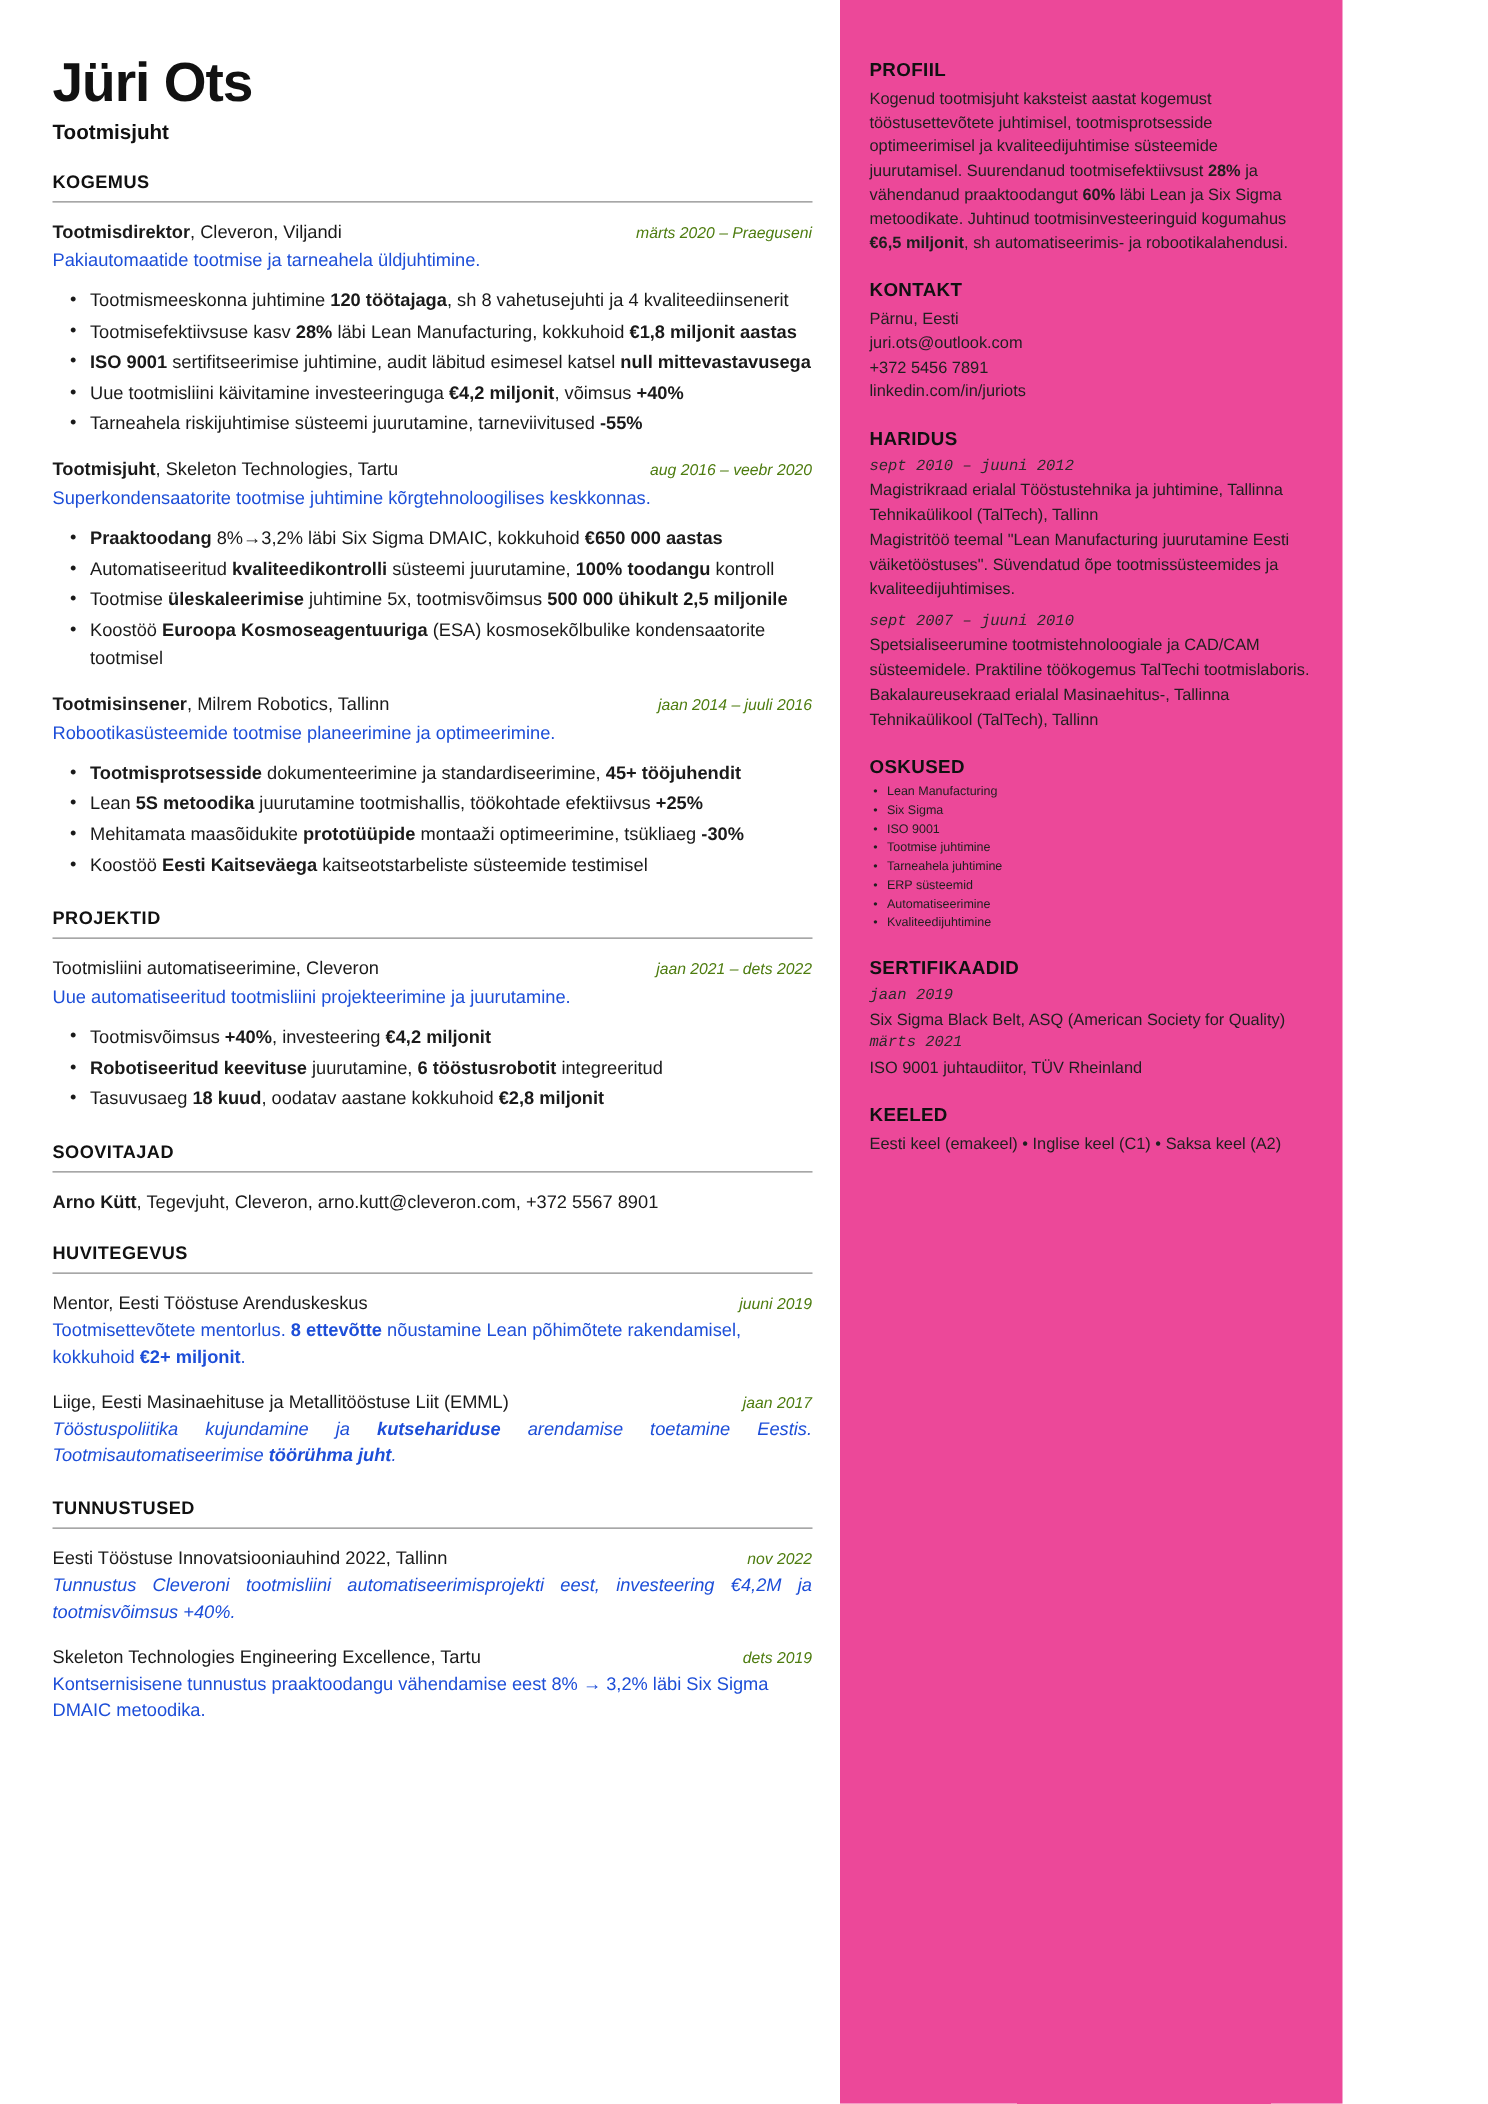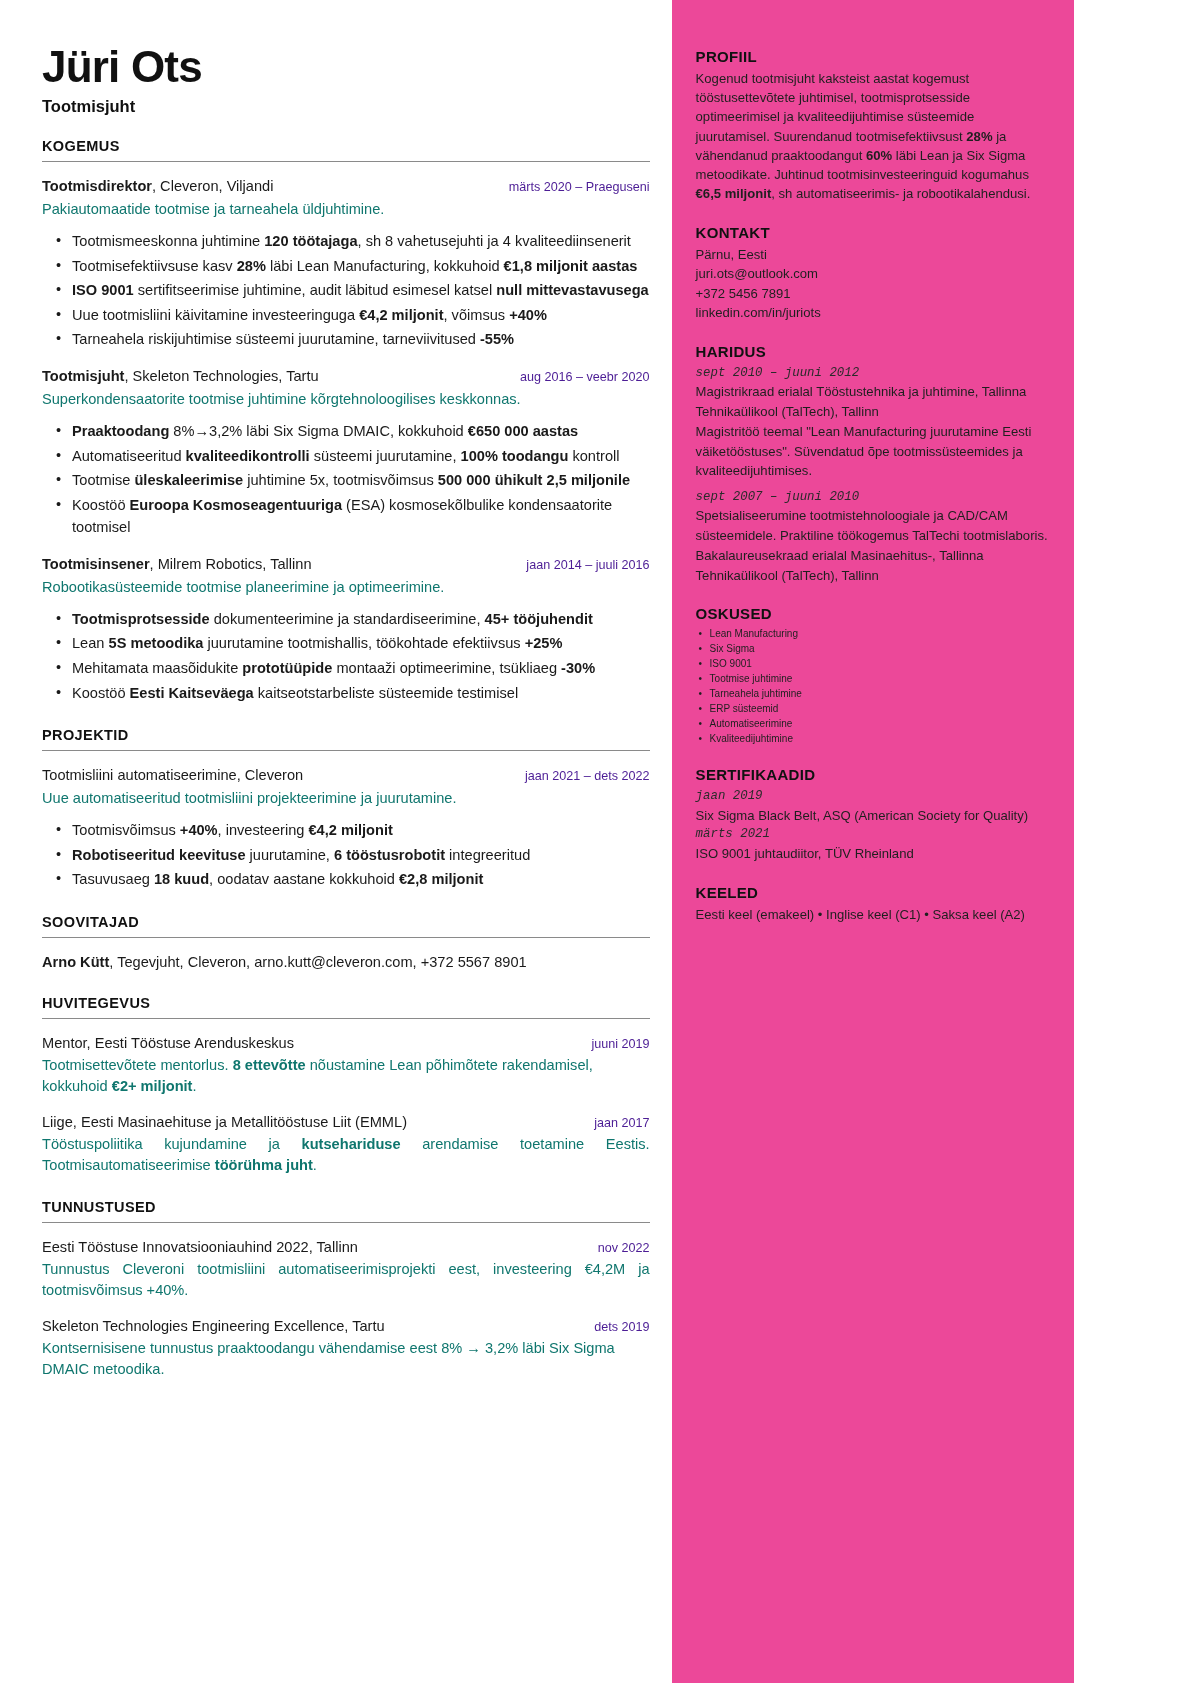--- a/index.html
+++ b/index.html
@@ -55,31 +55,32 @@
     gap: 14px;
   }
   .entry-title {
     font-size: 14.6px;
     line-height: 1.35;
     color: #1a1a1a;
   }
   .entry-title b { font-weight: 700; }
   .entry-date {
     font-size: 12.6px;
-    color: #4c1d95;
+    font-style: italic;
+    color: #4d7c0f;
     white-space: nowrap;
     flex: 0 0 auto;
   }
   .entry-sub {
     font-size: 14.6px;
     line-height: 1.45;
     margin-top: 2px;
-    color: #0f766e;
-  }
-  .entry-sub.justify { text-align: justify; }
+    color: #1d4ed8;
+  }
+  .entry-sub.justify { text-align: justify; font-style: italic; }
   ul.bullets {
     margin: 9px 0 0 0;
     padding-left: 30px;
     list-style: none;
   }
   ul.bullets li {
     position: relative;
     font-size: 14.6px;
     line-height: 1.55;
     padding: 1px 0 1px 0;

